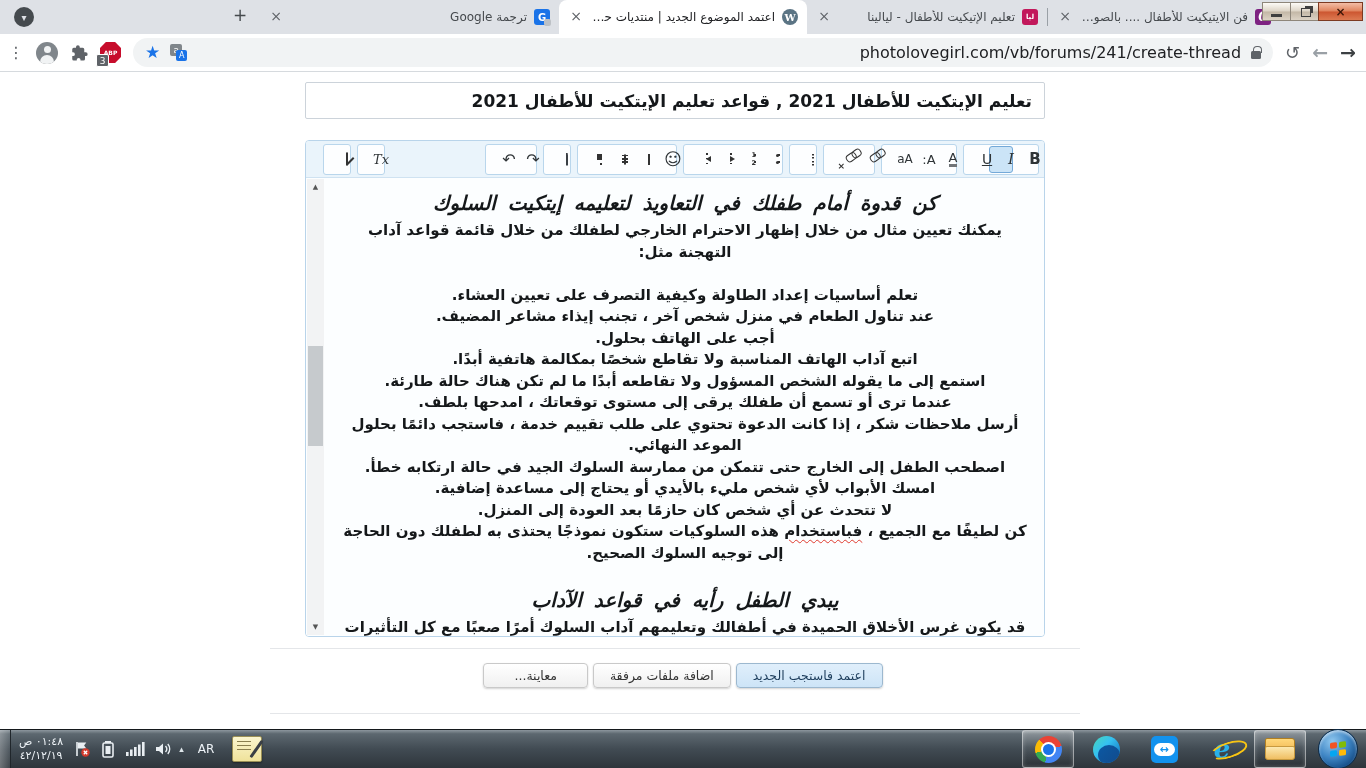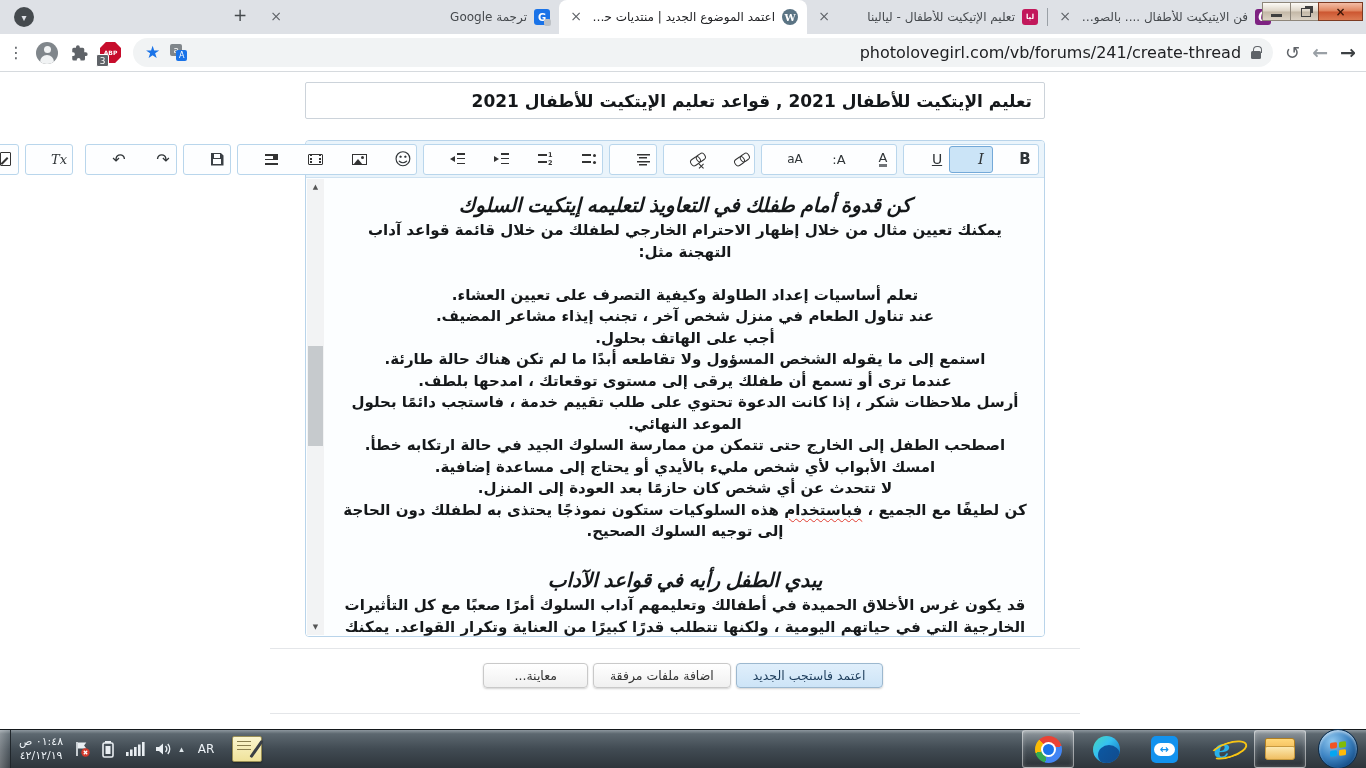--- a/index.html
+++ b/index.html
@@ -55,21 +55,21 @@
   .arr-back { color:#9aa0a6; }
   .arr-reload { color:#5f6368; font-size:18px; }
 
   
   .page { position:absolute; top:73px; left:0; right:0; bottom:43px; background:#fff; direction:rtl; }
   .title-input { position:absolute; top:9px; right:321px; width:740px; height:37px; border:1px solid #ccd3da; border-radius:2px; font-family:inherit; font-size:17px; font-weight:600; color:#14171a; padding:0 12px; direction:rtl; background:#fff; }
 
   .editor { position:absolute; top:67px; right:321px; width:740px; height:497px; border:1px solid #b9d4ea; border-radius:4px; background:#fcfeff; }
   .ed-toolbar { height:37px; background:#eaf4fb; border-bottom:1px solid #cfe2f1; display:flex; align-items:center; padding:0 5px; gap:6px; border-radius:3px 3px 0 0; }
   .ed-group { display:flex; background:#fdfeff; border:1px solid #b9d6ec; border-radius:3px; padding:1px; }
-  .ed-btn { width:44px; height:27px; display:flex; align-items:center; justify-content:center; border-radius:3px; border:1px solid transparent; color:#2f3437; font-size:14px; position:relative;padding-left:20px; }
+  .ed-btn { width:24px; height:27px; display:flex; align-items:center; justify-content:center; border-radius:3px; border:1px solid transparent; color:#2f3437; font-size:14px; position:relative;padding-left:20px; }
   .ed-btn.active { background:#cbe4f7; border-color:#74a9d8; }
   .ed-spacer { width:88px; }
   .g-b { font-weight:bold; font-size:15px; }
   .g-i { font-family:"DejaVu Serif",serif; font-style:italic; font-size:15px; }
   .g-u { text-decoration:underline; font-size:14px; }
   .g-color { border-bottom:3px solid #707478; line-height:1; font-size:13px; }
   .g-size { font-size:12px; }
   .g-font { font-size:13px; }
   .g-tx { font-family:"DejaVu Serif",serif; font-style:italic; font-size:13px; }
   .g-undo { font-size:16px; }
@@ -95,21 +95,21 @@
   .ic-olist::before { content:"1\A 2"; white-space:pre; position:absolute; right:0; top:-1px; font-size:6.5px; line-height:7.5px; font-weight:bold; color:#333; }
   .ic-ulist::before { content:""; position:absolute; right:1px; top:0.5px; width:3px; height:3px; border-radius:50%; background:#333; box-shadow:0 7px 0 #333; }
   .ic-align { width:13px; height:13px; background-image:linear-gradient(#333,#333),linear-gradient(#333,#333),linear-gradient(#333,#333),linear-gradient(#333,#333); background-size:13px 1.5px,8px 1.5px,13px 1.5px,8px 1.5px; background-position:center 1px,center 4.5px,center 8px,center 11.5px; background-repeat:no-repeat; }
   .ic-link { width:16px; height:10px; position:relative; transform:rotate(-35deg); }
   .ic-link::before, .ic-link::after { content:""; position:absolute; top:1.5px; width:8.5px; height:6.5px; border:1.6px solid #333; border-radius:3.5px; }
   .ic-link::before { left:0; } .ic-link::after { left:6.5px; }
   .ic-unlink-x { position:absolute; bottom:1px; right:3px; font-size:9px; font-weight:bold; color:#333; }
 
   
   .ed-content { position:absolute; top:37px; bottom:0; left:0; right:0; background:#fcfeff; padding:11px 14px 10px 34px; text-align:center; font-size:15px; font-weight:700; color:#15181a; line-height:21.5px; overflow:hidden; border-radius:0 0 3px 3px; }
-  .ed-line.heading { font-family:Liberation Sans, sans-serif; font-style:italic; font-size:20px; line-height:26px; margin:3px 0 2px; }
+  .ed-line.heading { font-family:Liberation Mono, monospace; font-style:italic; font-size:20px; line-height:26px; margin:3px 0 2px; }
   .ed-line.blank { height:21.5px; }
   .spell { text-decoration:underline wavy #e03b2f 1px; text-underline-offset:3px; }
 
   
   .ed-scroll { position:absolute; top:38px; bottom:1px; left:1px; width:17px; background:#f2f3f4; }
   .ed-scroll .sarrow { position:absolute; left:0; width:17px; height:16px; color:#555; font-size:7px; text-align:center; line-height:16px; }
   .sarrow.up { top:0; } .sarrow.down { bottom:0; }
   .ed-thumb { position:absolute; left:1px; top:167px; width:15px; height:100px; background:#c6cacd; }
 
   .divider { position:absolute; right:286px; width:810px; height:1px; background:#e4e6e9; }
@@ -293,20 +293,21 @@
         </div>
       </div>
 
       <div class="ed-content" id="editor-lines">
           <div class="ed-line heading">كن قدوة أمام طفلك في التعاويذ لتعليمه إيتكيت السلوك</div>
           <div class="ed-line normal">يمكنك تعيين مثال من خلال إظهار الاحترام الخارجي لطفلك من خلال قائمة قواعد آداب التهجنة مثل:</div>
           <div class="ed-line blank">&nbsp;</div>
           <div class="ed-line normal">تعلم أساسيات إعداد الطاولة وكيفية التصرف على تعيين العشاء.</div>
           <div class="ed-line normal">عند تناول الطعام في منزل شخص آخر ، تجنب إيذاء مشاعر المضيف.</div>
           <div class="ed-line normal">أجب على الهاتف بحلول.</div>
+          <div class="ed-line normal">اتبع آداب الهاتف المناسبة ولا تقاطع شخصًا بمكالمة هاتفية أبدًا.</div>
           <div class="ed-line normal">استمع إلى ما يقوله الشخص المسؤول ولا تقاطعه أبدًا ما لم تكن هناك حالة طارئة.</div>
           <div class="ed-line normal">عندما ترى أو تسمع أن طفلك يرقى إلى مستوى توقعاتك ، امدحها بلطف.</div>
           <div class="ed-line normal">أرسل ملاحظات شكر ، إذا كانت الدعوة تحتوي على طلب تقييم خدمة ، فاستجب دائمًا بحلول الموعد النهائي.</div>
           <div class="ed-line normal">اصطحب الطفل إلى الخارج حتى تتمكن من ممارسة السلوك الجيد في حالة ارتكابه خطأ.</div>
           <div class="ed-line normal">امسك الأبواب لأي شخص مليء بالأيدي أو يحتاج إلى مساعدة إضافية.</div>
           <div class="ed-line normal">لا تتحدث عن أي شخص كان حازمًا بعد العودة إلى المنزل.</div>
           <div class="ed-line normal">كن لطيفًا مع الجميع ، <span class="spell">فباستخدام</span> هذه السلوكيات ستكون نموذجًا يحتذى به لطفلك دون الحاجة إلى توجيه السلوك الصحيح.</div>
           <div class="ed-line blank">&nbsp;</div>
           <div class="ed-line heading">يبدي الطفل رأيه في قواعد الآداب</div>
           <div class="ed-line normal">قد يكون غرس الأخلاق الحميدة في أطفالك وتعليمهم آداب السلوك أمرًا صعبًا مع كل التأثيرات الخارجية التي  في حياتهم اليومية ، ولكنها تتطلب قدرًا كبيرًا من العناية وتكرار القواعد. يمكنك حتى استخدام ما يراه الأطفال كأمثلة على كيفية عدم التصرف. إذا رأيت شخصًا يتصرف في حفلة عيد ميلاد أو على شاشة التلفزيون حيث تتصرف الشخصية بشكل سيء ، فاسأله عما كان يجب عليه فعله بدلاً من ذلك.</div>

